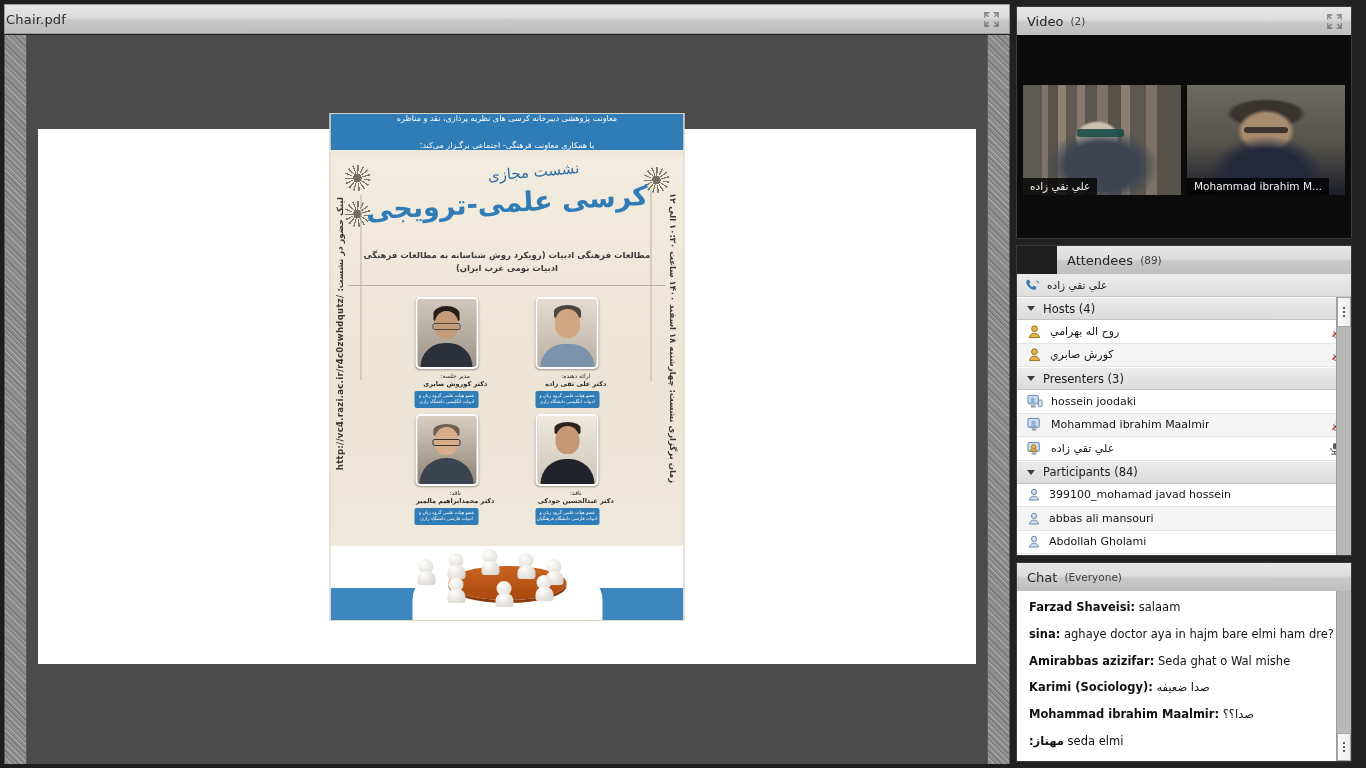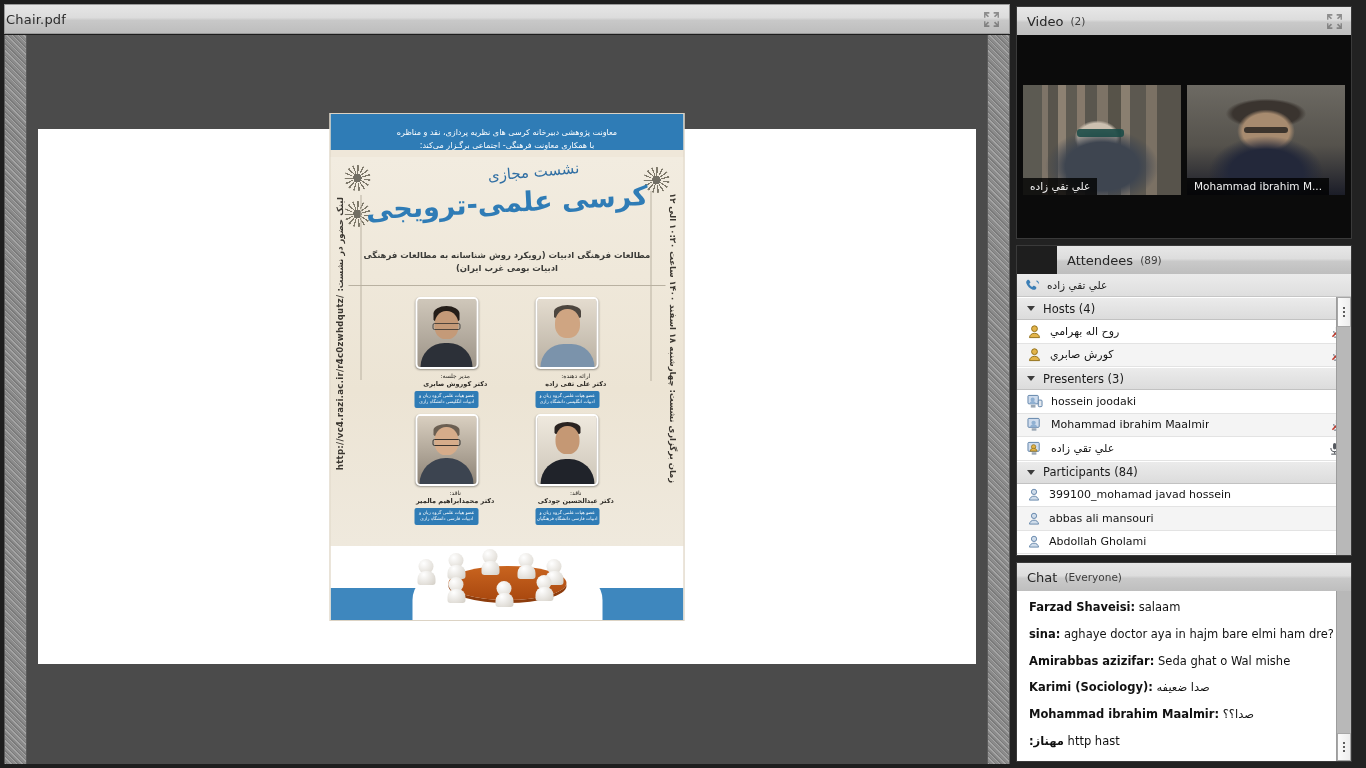--- a/index.html
+++ b/index.html
@@ -59,22 +59,22 @@
     position:absolute;left:50%;transform:translateX(-50%);
     top:-16px;width:355px;height:508px;
     background:#efe7d9;
     overflow:hidden;
     border:1px solid #dcd3c4;
     box-sizing:border-box;
   }
   .poster-top{
     position:absolute;left:0;right:0;top:0;height:36px;
     background:#2f7cb6;color:#ffffff;
-    display:flex;flex-direction:column;align-items:center;justify-content:flex-end;
-    gap:4px;
+    display:flex;flex-direction:column;align-items:center;justify-content:space-between;
+    gap:11px;
   }
   .poster-top div{font-size:8px;direction:rtl;letter-spacing:.2px;}
   .poster-main{
     position:absolute;left:0;right:0;top:43px;bottom:74px;
     background:linear-gradient(to bottom,#f2ece0 0%,#ece4d4 60%,#efe9dd 100%);
   }
   .logo{
     position:absolute;width:26px;height:26px;
     border-radius:50%;
     background:
@@ -723,21 +723,21 @@
           <div class="chat-msg">
             <span class="who">Karimi (Sociology):</span>
             <span class="txt rtl">صدا ضعيفه</span>
           </div>
           <div class="chat-msg">
             <span class="who">Mohammad  ibrahim Maalmir:</span>
             <span class="txt rtl">صدا؟؟</span>
           </div>
           <div class="chat-msg">
             <span class="who rtl">مهناز:</span>
-            <span class="txt">http hast</span>
+            <span class="txt">seda elmi</span>
           </div>
         </div>
         <div class="chat-scroll">
           <div class="chat-thumb">
             <span class="grip"></span>
           </div>
         </div>
       </div>
     </div>
 

